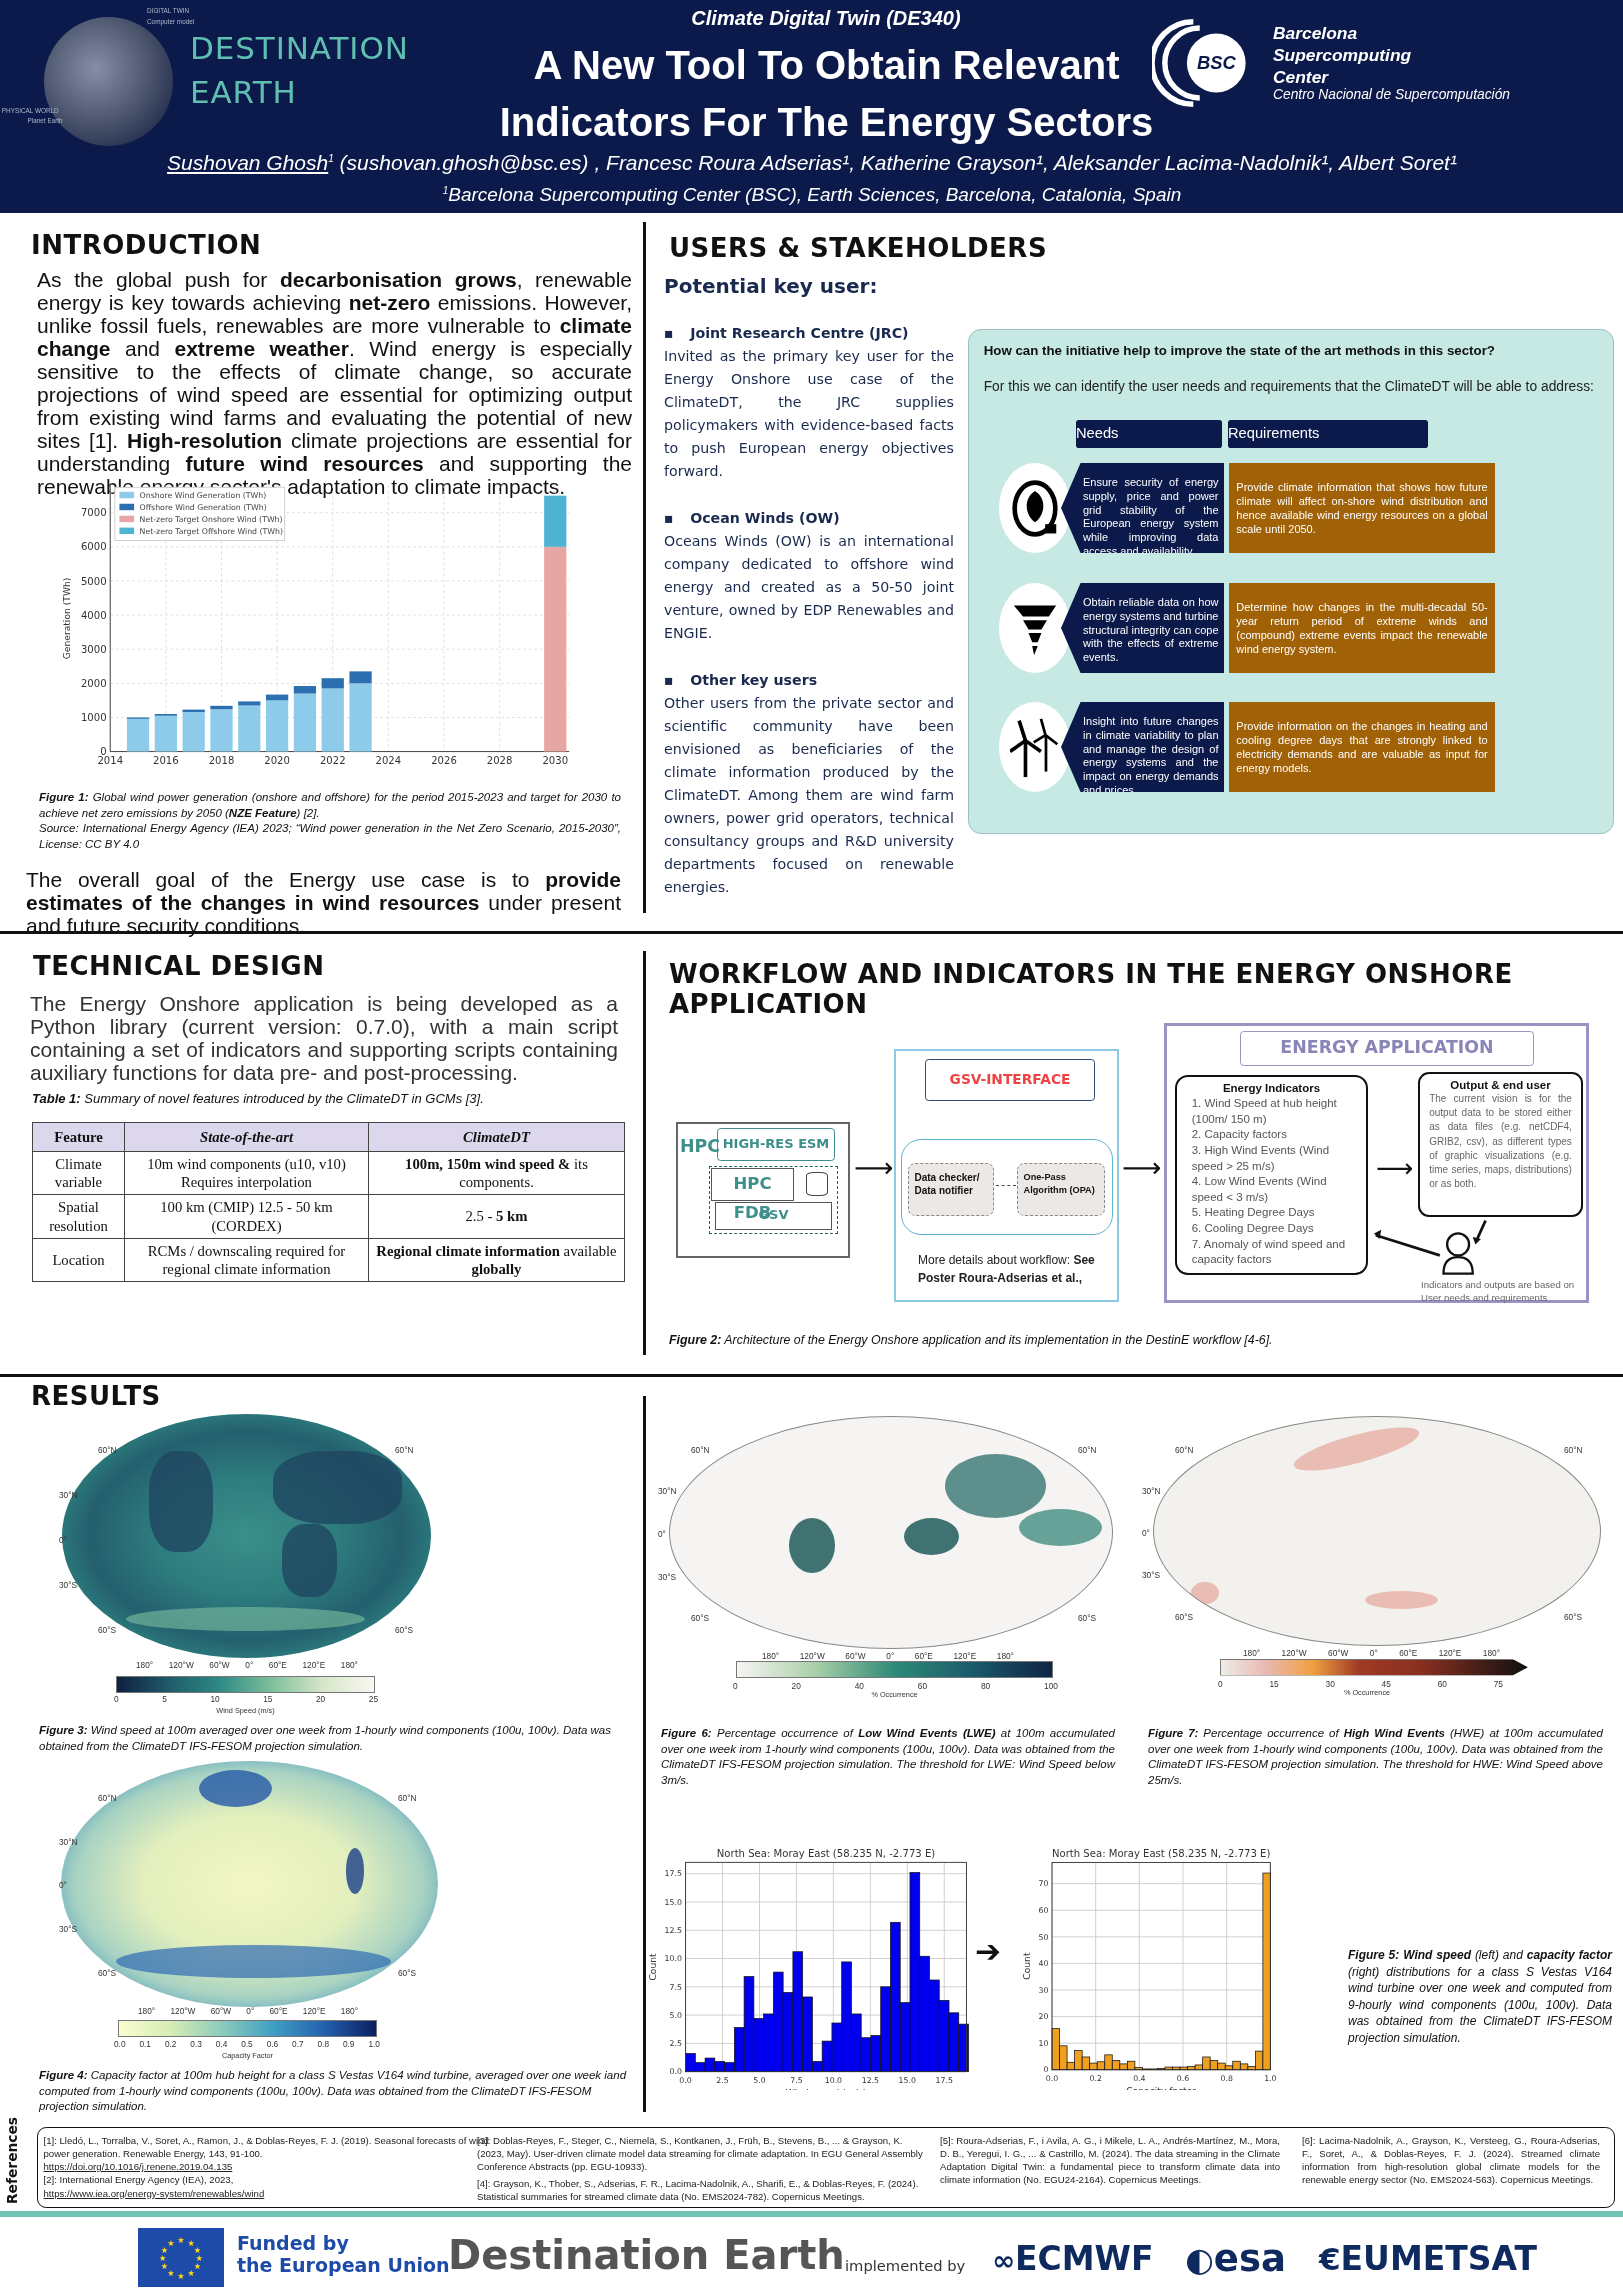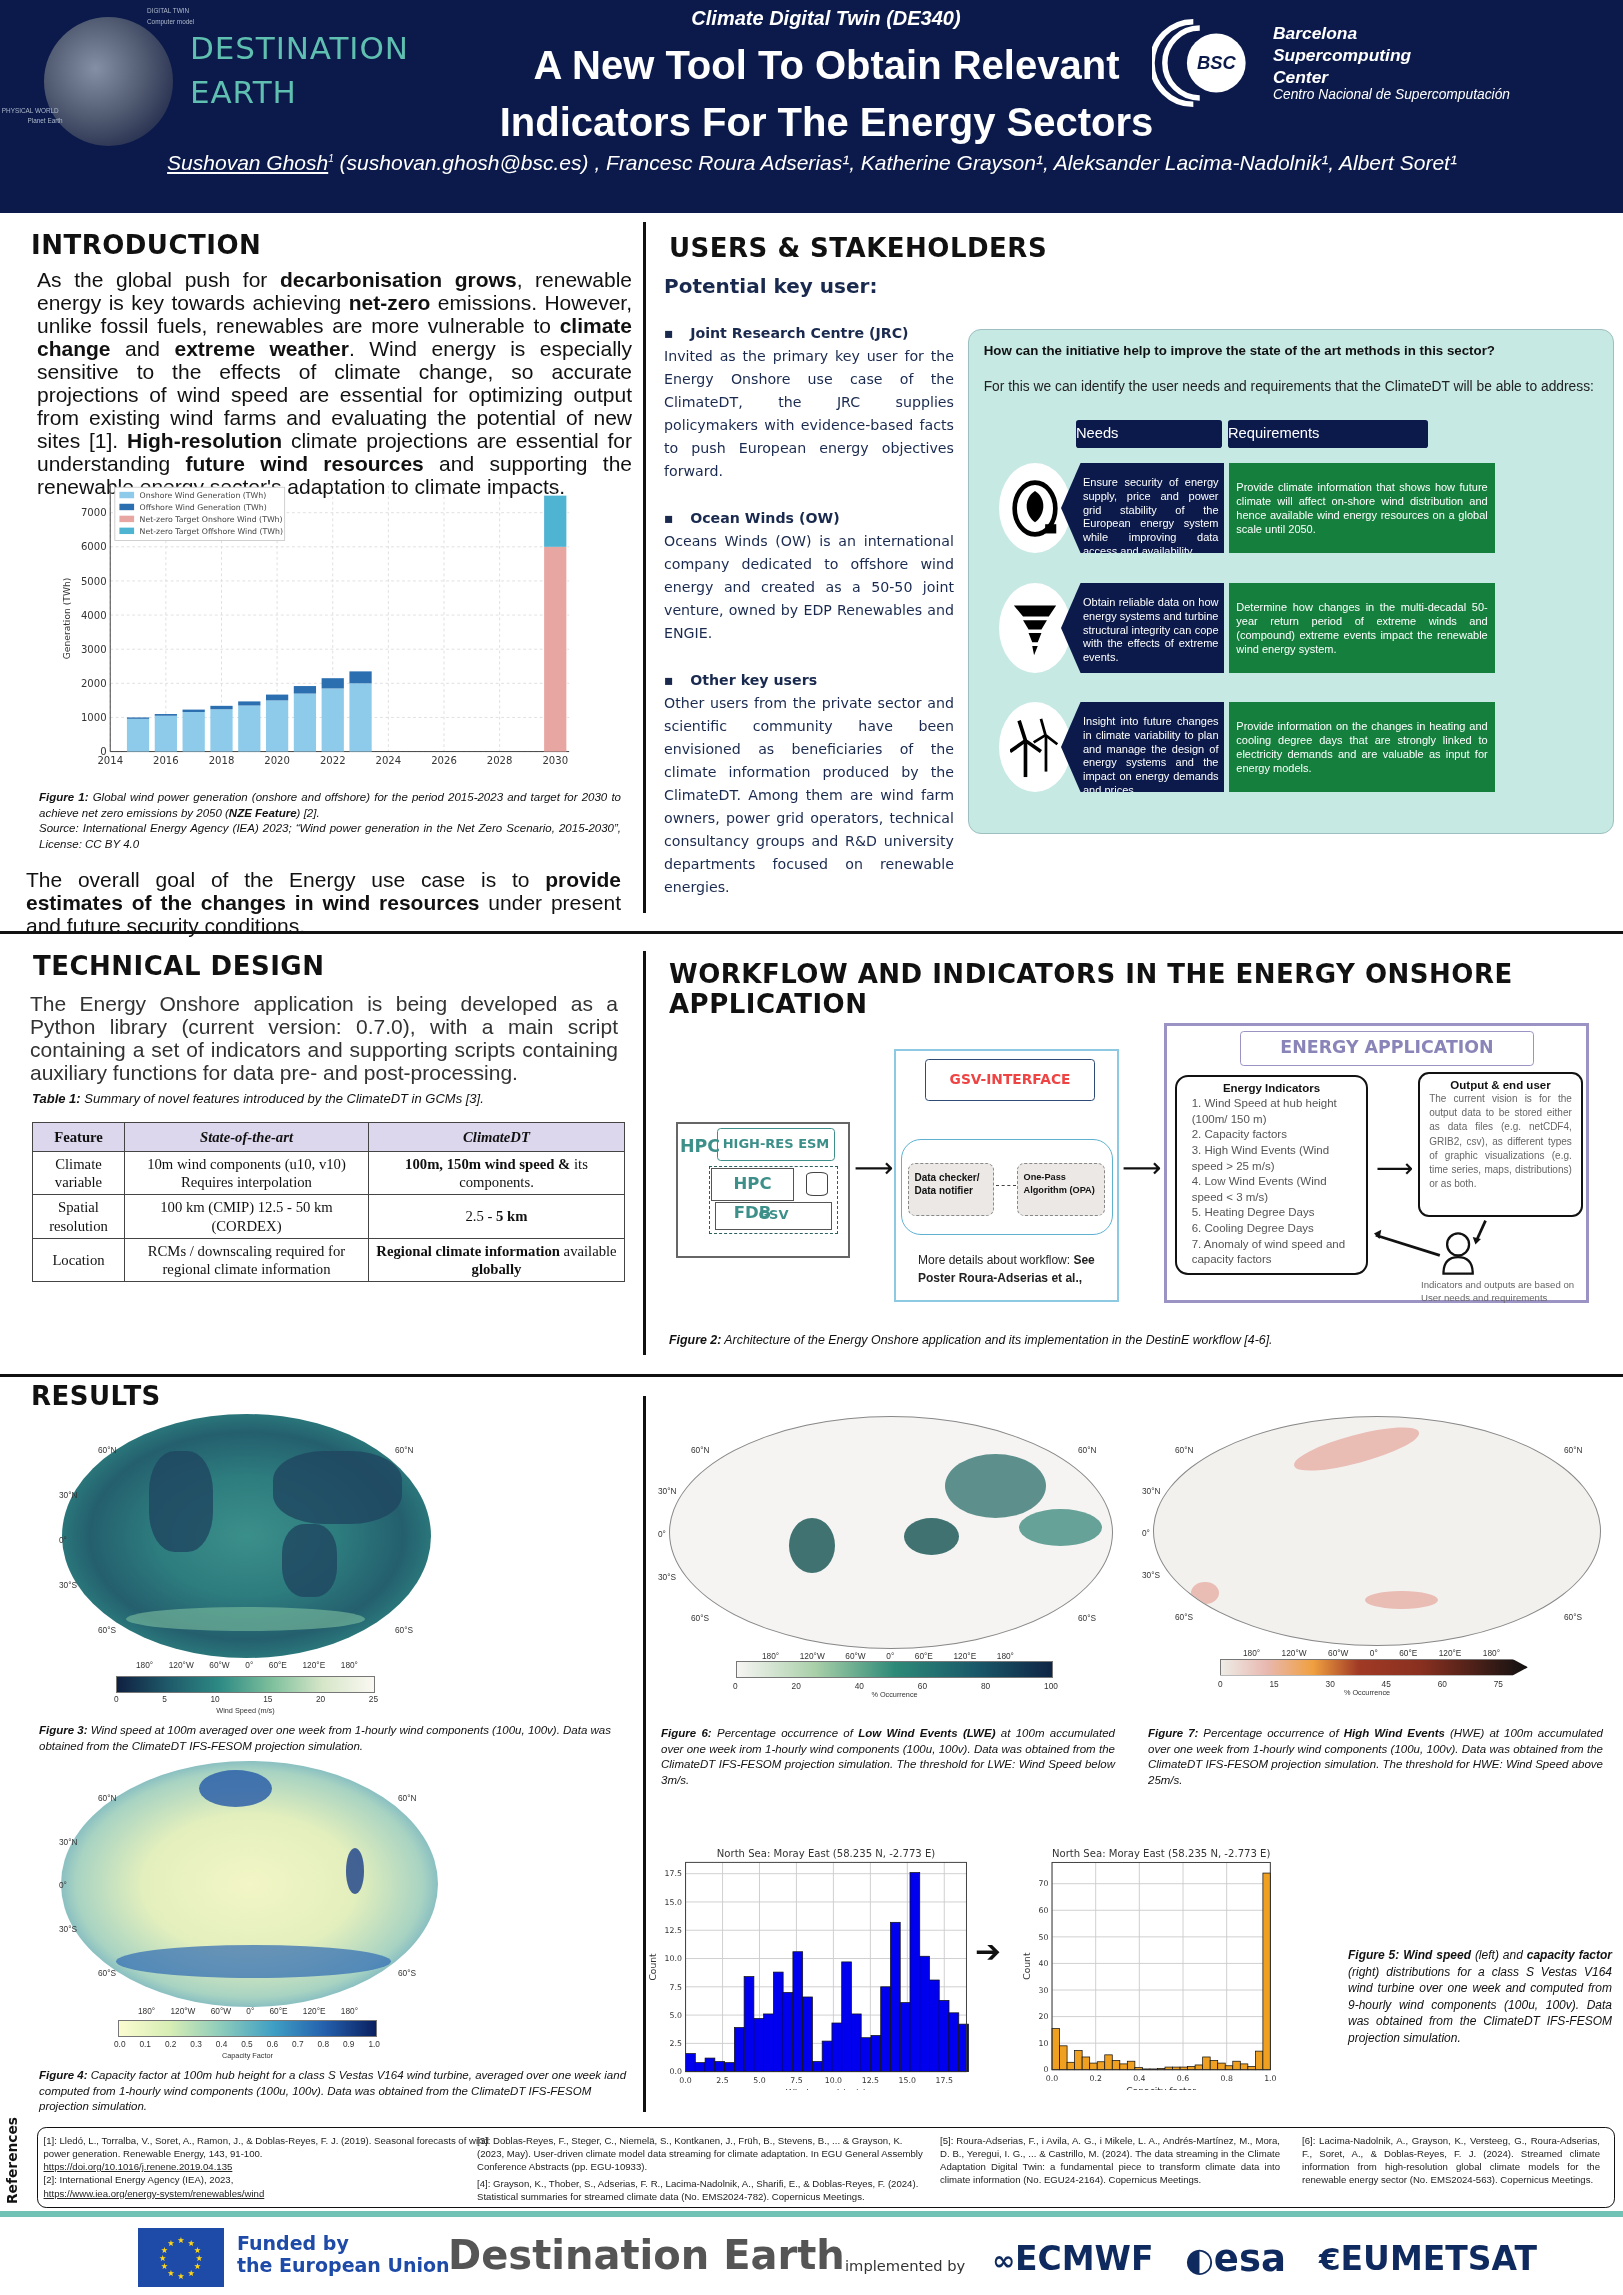--- a/index.html
+++ b/index.html
@@ -36,21 +36,21 @@
   .users .blk { margin-bottom: 24px; }
 
   
   .needs-panel { position: absolute; left: 968px; top: 329px; width: 646px; height: 505px; background: #c6e9e4; border: 1.8px solid #9dbfc0; border-radius: 13px; }
   .np-q { position: absolute; left: 14.7px; top: 13px; font-size: 13.3px; font-weight: bold; color: #111; }
   .np-intro { position: absolute; left: 14.7px; top: 48px; width: 615px; font-size: 13.8px; line-height: 18.4px; color: #222; }
   .np-head { position: absolute; top: 90px; height: 27.5px; background: #0b1a4a; color: #fff; text-align: left; font-size: 14.7px; line-height: 27.5px; border-radius: 2.8px; }
   .np-icon { position: absolute; width: 72px; height: 90px; border-radius: 50%; background: #fff; display: flex; align-items: center; justify-content: center; font-size: 40px; color: #000; }
   .np-need { position: absolute; left: 92px; width: 163px; height: 90px; background: #0b1a4a; color: #fff; font-size: 11px; line-height: 13.8px; padding: 13px 5.5px 0 22px; text-align: justify; clip-path: polygon(10% 0, 100% 0, 100% 100%, 10% 100%, 0 35%, 0 65%); }
   .np-need { clip-path: polygon(12% 0, 100% 0, 100% 100%, 12% 100%, 0 50%); }
-  .np-req { position: absolute; left: 260px; width: 266px; height: 90px; background: #15803d; color: #fff; font-size: 11px; line-height: 13.8px; padding: 18.4px 7.3px 0 7.3px; text-align: justify; }
+  .np-req { position: absolute; left: 260px; width: 266px; height: 90px; background: #a16207; color: #fff; font-size: 11px; line-height: 13.8px; padding: 18.4px 7.3px 0 7.3px; text-align: justify; }
 
   
   .chart1 { position: absolute; left: 57px; top: 478px; width: 525px; height: 303px; }
 
   
   table.feat { position: absolute; left: 32px; top: 1122px; width: 593px; border-collapse: collapse; font-family: "Liberation Serif", serif; font-size: 14.7px; }
   table.feat th { background: #dcd7ec; font-weight: bold; padding: 5.5px; border: 0.9px solid #444; }
   table.feat th.it { font-style: italic; }
   table.feat td { border: 0.9px solid #444; padding: 2.8px 5.5px; text-align: center; line-height: 18.4px; }
 
@@ -115,20 +115,21 @@
   </svg>
   <div class="bsc-name">
     <div>Barcelona</div>
     <div>Supercomputing</div>
     <div>Center</div>
   </div>
   <div class="bsc-sub">Centro Nacional de Supercomputación</div>
   <div class="authors">
     <u>Sushovan Ghosh</u><sup>1</sup><span> (sushovan.ghosh@bsc.es) , Francesc Roura Adserias¹, Katherine Grayson¹, Aleksander Lacima-Nadolnik¹, Albert Soret¹</span>
   </div>
+  <div class="affil"><sup>1</sup><span>Barcelona Supercomputing Center (BSC), Earth Sciences, Barcelona, Catalonia, Spain</span></div>
 </div>
 
 <h2 class="section" style="left:31px;top:230px">INTRODUCTION</h2>
 <p class="para" style="left:37px;top:268px;width:595px">
   <span>As the global push for </span><b>decarbonisation grows</b><span>, renewable energy is key towards achieving </span><b>net-zero</b><span> emissions. However, unlike fossil fuels, renewables are more vulnerable to </span><b>climate change</b><span> and </span><b>extreme weather</b><span>. Wind energy is especially sensitive to the effects of climate change, so accurate projections of wind speed are essential for optimizing output from existing wind farms and evaluating the potential of new sites [1]. </span><b>High-resolution</b><span> climate projections are essential for understanding </span><b>future wind resources</b><span> and supporting the renewable energy sector's adaptation to climate impacts.</span>
 </p>
 
 <svg class="chart1" viewBox="0 0 572 330" id="chart1">
     <line x1="58" x2="558" y1="298" y2="298" stroke="#ddd" stroke-dasharray="3,3"></line>
     <text x="54" y="302" font-size="11" text-anchor="end" fill="#333" font-family="DejaVu Sans, sans-serif">0</text>

